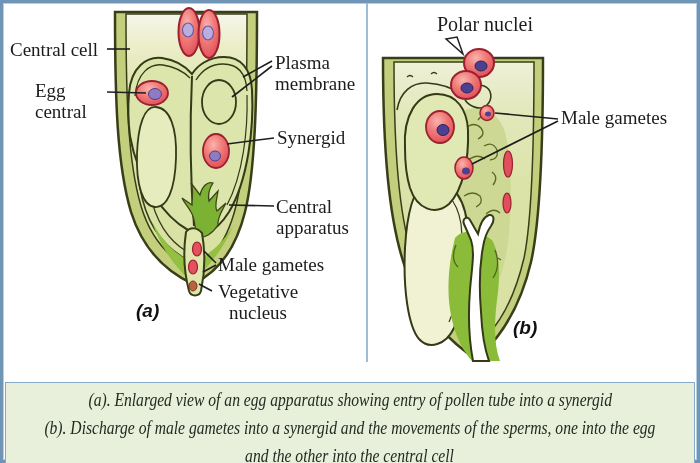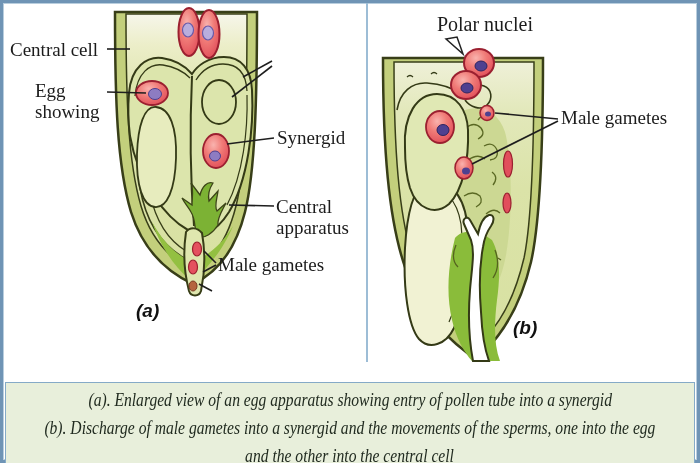--- a/index.html
+++ b/index.html
@@ -164,24 +164,26 @@
       <g stroke="#1e1e1e" stroke-width="1.6">
         <path d="M558,119 L495,113"></path>
         <path d="M558,121 L472,164"></path>
       </g>
     </g>
   </svg>
 
   <div id="panel-divider"></div>
 
   <div class="lbl right" style="left:10px;top:39px;width:95px;">Central cell</div>
-  <div class="lbl right" style="left:35px;top:80px;width:70px;">Egg showing</div>
+  <div class="lbl right" style="left:35px;top:80px;width:70px;">Egg central</div>
+  <div class="lbl" style="left:275px;top:52px;width:92px;">Plasma membrane</div>
   <div class="lbl" style="left:277px;top:127px;width:85px;">Synergid</div>
   <div class="lbl" style="left:276px;top:196px;width:92px;">Central apparatus</div>
   <div class="lbl" style="left:218px;top:254px;width:120px;">Male gametes</div>
+  <div class="lbl center" style="left:208px;top:281px;width:100px;">Vegetative nucleus</div>
   <div class="fig-label" style="left:136px;top:300px;">(a)</div>
 
   <div class="lbl" style="left:423px;top:14px;width:110px;white-space:nowrap;font-size:20px;text-align:right;">Polar nuclei</div>
   <div class="lbl" style="left:561px;top:107px;width:120px;white-space:nowrap;">Male gametes</div>
   <div class="fig-label" style="left:513px;top:317px;">(b)</div>
 
   <div id="caption-box">
     <div class="caption-line">(a). Enlarged view of an egg apparatus showing entry of pollen tube into a synergid</div>
     <div class="caption-line">(b). Discharge of male gametes into a synergid and the movements of the sperms, one into the egg</div>
     <div class="caption-line">and the other into the central cell</div>

